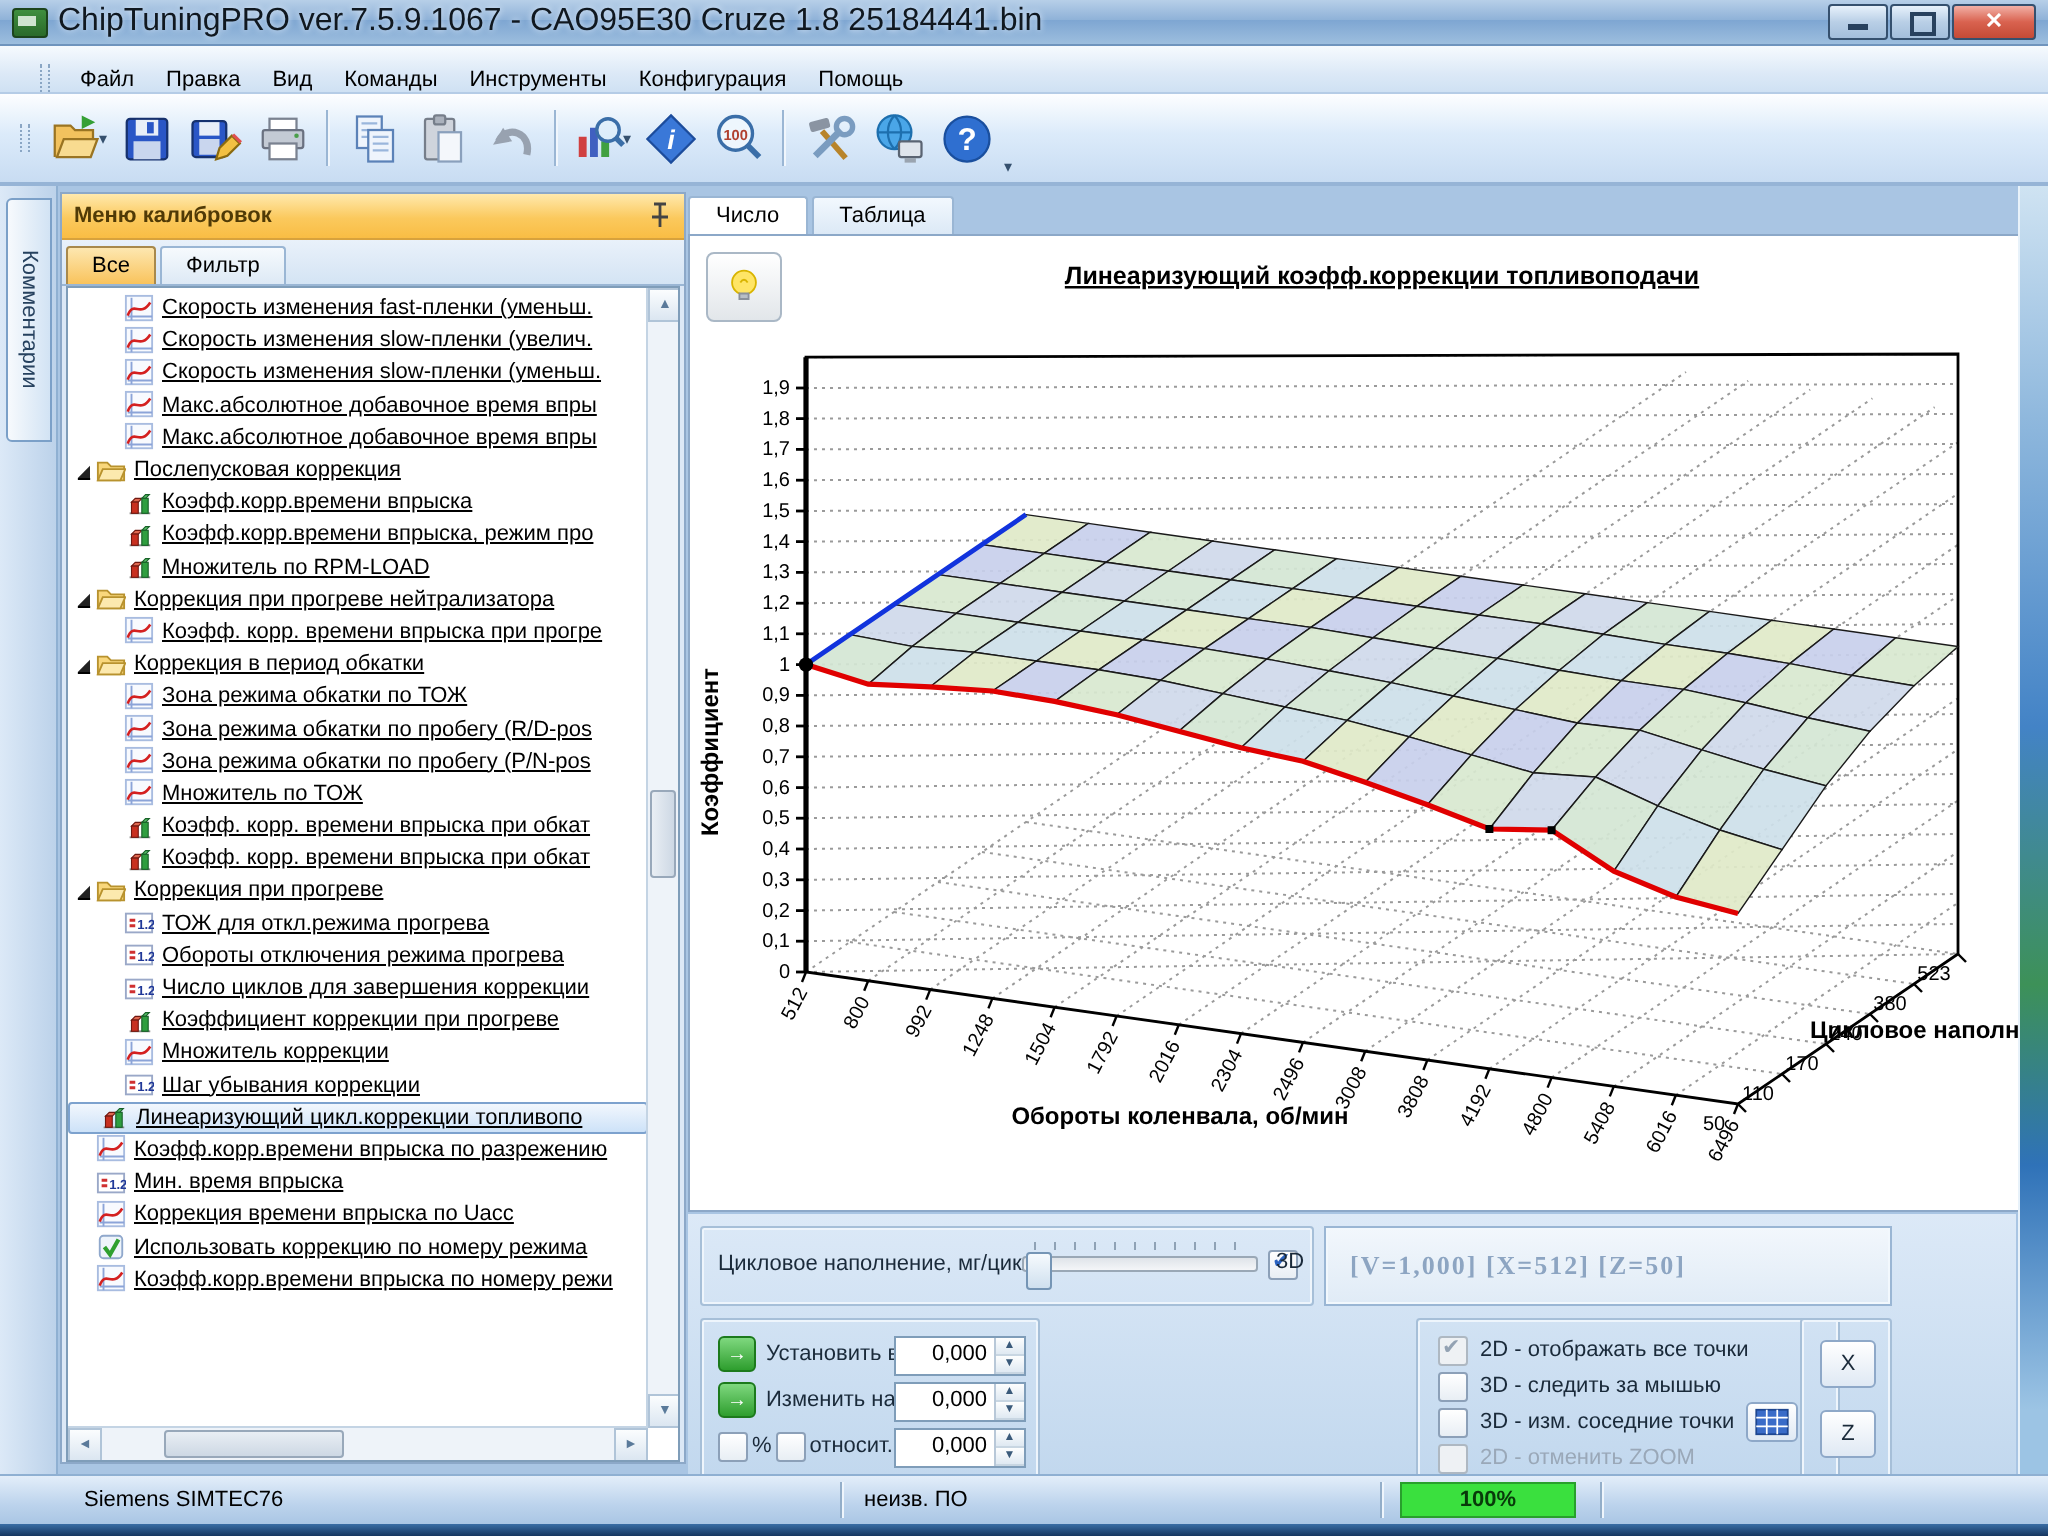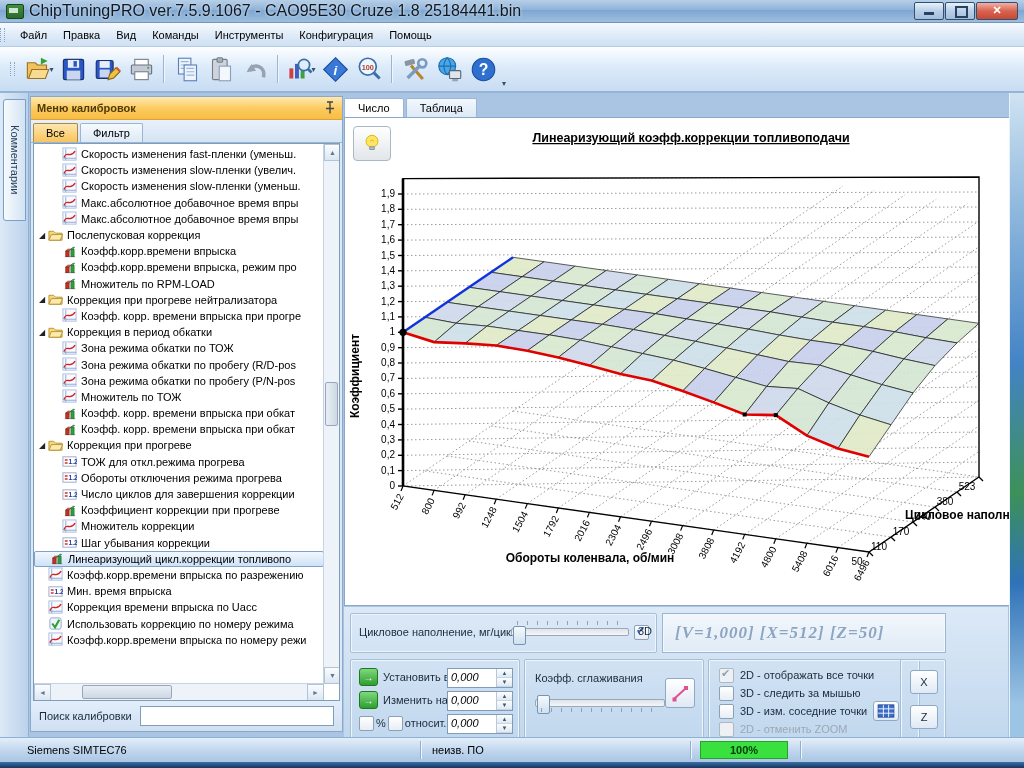--- a/index.html
+++ b/index.html
@@ -10,21 +10,21 @@
   .appicon{width:16px;height:13px;background:linear-gradient(#3f8f3f,#2a6a2a);border:1px solid #1c441c;border-radius:2px;margin-right:5px;position:relative;}
   .appicon:before{content:"";position:absolute;left:2px;top:3px;width:9px;height:5px;background:#cfe4cf;}
   .title-text{font-size:16px;color:#101820;text-shadow:0 0 3px #e8f2fc;white-space:nowrap;}
   .wbtns{margin-left:auto;display:flex;gap:1px;}
   .wbtn{width:28px;height:16px;border:1px solid #35506e;border-radius:2px;background:linear-gradient(#e7f1fb,#b9cfe6 50%,#a3bedb);position:relative;}
   .wbtn.close{width:40px;background:linear-gradient(#f2b0a6,#d9624f 50%,#c44a36);}
   .wbtn.min:before{content:"";position:absolute;left:9px;bottom:4px;width:10px;height:3px;background:#28415e;}
   .wbtn.max:before{content:"";position:absolute;left:9px;top:3px;width:9px;height:8px;border:2px solid #28415e;}
   .wbtn.close:before{content:"✕";position:absolute;left:0;right:0;top:1px;text-align:center;color:#fff;font-size:11px;font-weight:bold;}
   
-  .menubar{height:23px;background:linear-gradient(#f6fafe,#dcE9f7 60%,#cfe1f3);display:flex;align-items:center;padding-left:0;border-bottom:1px solid #b5cce6;}
+  .menubar{height:23px;background:linear-gradient(#f6fafe,#dcE9f7 60%,#cfe1f3);display:flex;align-items:flex-end;padding-left:20px;border-bottom:1px solid #b5cce6;}
   .grip{width:3px;height:14px;border-left:1px dotted #8aa6c4;border-right:1px dotted #8aa6c4;margin-right:7px;}
   .menu-item{padding:3px 8px;border-radius:2px;}
   
   .toolbar{height:44px;background:linear-gradient(#fdfeff,#dcebfa 45%,#c8dcf2);display:flex;align-items:center;padding:0 4px 0 10px;border-bottom:2px solid #96b4d6;}
   .tbtn{width:34px;height:34px;display:flex;align-items:center;justify-content:center;border-radius:3px;position:relative;}
   .dd{font-size:8px;color:#35506e;margin-left:-2px;}
   .tsep{width:1px;height:28px;background:#9ab6d4;border-right:1px solid #f0f6fc;margin:0 5px;}
   .tb-overflow{margin-left:2px;font-size:8px;color:#35506e;align-self:flex-end;padding-bottom:3px;}
   
   .workspace{flex:1;position:relative;background:#a9c5e3;}
@@ -32,21 +32,21 @@
   .cstrip{position:absolute;left:0;top:0;bottom:0;width:28px;background:linear-gradient(90deg,#dce9f7,#bcd2ea);border-right:1px solid #8fb0d2;}
   .vtab{position:absolute;left:3px;top:6px;width:21px;height:112px;border:1px solid #7ba0c8;border-radius:3px 0 0 3px;background:linear-gradient(90deg,#f7fafd,#d2e3f4);writing-mode:vertical-rl;display:flex;align-items:center;justify-content:center;font-size:11px;color:#26415e;padding:4px 0;}
   
   .calib{position:absolute;left:30px;top:3px;bottom:5px;width:311px;display:flex;flex-direction:column;border:1px solid #8ca8c8;background:#dce8f6;}
   .calib-hdr{height:22px;background:linear-gradient(#ffe9ad,#fbc95d 55%,#f9bd44);display:flex;align-items:center;padding:0 6px;font-weight:bold;color:#503a06;border-bottom:1px solid #d8a23c;}
   .pin{margin-left:auto;width:12px;height:14px;}
   .ctabs{height:22px;display:flex;align-items:flex-end;background:linear-gradient(#e9f1fa,#d4e4f4);padding-left:2px;border-bottom:1px solid #9ab6d4;}
   .ctab{padding:3px 12px 3px;border:1px solid #a8894c;border-bottom:none;border-radius:2px 2px 0 0;background:linear-gradient(#fde7b0,#f9c35c);margin-right:2px;}
   .ctab.inactive{background:linear-gradient(#f6fafd,#dde9f5);border-color:#9ab6d4;}
   .tree{flex:1;background:#fff;border:1px solid #7f9db9;margin:0 2px;position:relative;overflow:hidden;}
-  .tree-rows{position:absolute;left:0;top:2px;right:15px;bottom:16px;overflow:hidden;}
+  .tree-rows{position:absolute;left:0;top:2px;right:15px;bottom:16px;overflow:hidden;text-decoration:underline;}
   .trow{height:16.2px;display:flex;align-items:center;white-space:nowrap;overflow:hidden;padding-left:2px;}
   .trow .exp{width:12px;font-size:8px;color:#222;flex:none;text-align:center;}
   .trow .spacer{width:12px;flex:none;}
   .trow.lvl2{padding-left:28px;}
   .trow .ticon{flex:none;margin-right:4px;width:15px;height:15px;}
   .trow.sel{background:linear-gradient(#f2f7fd,#cde2f8);border:1px solid #7da2ce;border-radius:2px;height:14.2px;}
   .vsb{position:absolute;right:0;top:0;bottom:16px;width:15px;background:#eef3f9;border-left:1px solid #c4d4e4;}
   .vsb .arr,.hsb .arr{position:absolute;width:15px;height:15px;background:linear-gradient(#fbfdfe,#dbe6f1);border:1px solid #b0c4d8;color:#5a7a9a;font-size:7px;display:flex;align-items:center;justify-content:center;}
   .vsb .thumb{position:absolute;left:1px;right:1px;top:44%;height:42px;background:linear-gradient(90deg,#e9eef4,#cdd8e4);border:1px solid #98a8ba;border-radius:2px;}
   .hsb{position:absolute;left:0;right:15px;bottom:0;height:16px;background:#eef3f9;border-top:1px solid #c4d4e4;}
@@ -66,24 +66,24 @@
   .lbl{color:#1a2a3a;}
   .slider{position:relative;height:20px;}
   .slider .ticks{position:absolute;left:6px;right:6px;top:0;height:4px;background:repeating-linear-gradient(90deg,#8fa2b5 0 1px,transparent 1px 10px);}
   .slider .ticks.below{top:auto;bottom:0;}
   .slider .track{position:absolute;left:0;right:0;top:7px;height:6px;background:linear-gradient(#dfe4e9,#f4f6f8);border:1px solid #9aa8b6;border-radius:2px;}
   .slider .thumb{position:absolute;left:2px;top:2px;width:11px;height:17px;background:linear-gradient(#f6fafd,#cfe0ef);border:1px solid #7595b5;border-radius:2px;}
   .cb{width:13px;height:13px;flex:none;border:1px solid #8ca0b8;background:linear-gradient(#fff,#e8eef4);border-radius:2px;position:relative;display:inline-block;vertical-align:-2px;}
   .cb.checked:before{content:"✔";position:absolute;left:1px;top:-2px;font-size:11px;color:#2a62c0;}
   .cb.dis{background:#eef1f4;border-color:#aeb8c2;}
   .cb.dis.checked:before{color:#93a2b3;}
-  .readout{position:absolute;display:flex;align-items:center;border:1px solid #9ab6d4;box-shadow:inset 0 0 0 1px #f2f8fd;background:linear-gradient(#f2f7fc,#e0ebf6);font-family:"Liberation Serif",serif;font-weight:bold;font-size:17px;color:#8da5c2;padding-left:12px;letter-spacing:1px;font-style:italic;}
+  .readout{position:absolute;display:flex;align-items:center;border:1px solid #9ab6d4;box-shadow:inset 0 0 0 1px #f2f8fd;background:linear-gradient(#f2f7fc,#e0ebf6);font-family:"Liberation Serif",serif;font-weight:bold;font-size:13px;color:#8da5c2;padding-left:12px;letter-spacing:1px;}
   .garr{width:17px;height:16px;border:1px solid #1c7a1c;border-radius:3px;background:linear-gradient(#7fd87f,#2e9e2e);color:#fff;font-weight:bold;font-size:10px;display:inline-flex;align-items:center;justify-content:center;flex:none;}
   .spin{display:inline-flex;height:18px;border:1px solid #7f9db9;background:#fff;width:64px;flex:none;}
-  .spin .val{flex:1;padding:2px 3px 0 3px;text-align:left;font-style:italic;}
+  .spin .val{flex:1;padding:2px 3px 0 18px;text-align:left;}
   .spin .btns{width:15px;display:flex;flex-direction:column;border-left:1px solid #b8c8d8;}
   .spin .btns span{flex:1;font-size:6px;line-height:8px;text-align:center;color:#3a5a7a;background:linear-gradient(#fdfefe,#dfe9f2);border-bottom:1px solid #c8d6e2;}
   .arow{display:flex;align-items:center;gap:5px;position:absolute;left:8px;height:18px;}
   .sqbtn{border:1px solid #8ea8c8;border-radius:3px;background:linear-gradient(#ffffff,#dfe9f4);display:flex;align-items:center;justify-content:center;}
   .xzbtn{width:26px;height:22px;font-size:11px;color:#1a2a3a;}
   .vcheckrow{display:flex;align-items:center;gap:6px;height:18px;}
   .vcheckrow .dislbl{color:#9aa8b8;}
   
   .rstrip{position:absolute;right:0;top:0;bottom:0;width:14px;background:linear-gradient(#cfe3f2,#8fb8dd 18%,#4383c6 42%,#3d9158 62%,#2f72b8 76%,#9cc4e4 95%);border-left:1px solid #e8f2fa;}
   
@@ -524,24 +524,20 @@
         <div class="vsb">
           <span class="arr" style="top:0">▲</span>
           <span class="thumb"></span>
           <span class="arr" style="bottom:0">▼</span>
         </div>
         <div class="hsb">
           <span class="arr" style="left:0">◄</span>
           <span class="thumb"></span>
           <span class="arr" style="right:0">►</span>
         </div>
-      </div>
-      <div class="searchrow">
-        <span class="lbl">Поиск калибровки</span>
-        <input value="" style="">
       </div>
     </div>
 
     <div class="rtabs">
       <span class="rtab active">Число</span>
       <span class="rtab">Таблица</span>
     </div>
 
     <div class="chartpanel">
       <svg id="plot" width="664" height="487" viewBox="0 0 664 487">
@@ -821,33 +817,20 @@
         </div>
         <div class="spin" style="position:absolute;right:6px;top:54px;">
           <span class="val">0,000</span>
           <span class="btns">
               <span>▲</span>
               <span>▼</span>
             </span>
         </div>
       </div>
 
-      <div class="grp" style="left:180px;top:52px;width:178px;height:80px;">
-        <span class="lbl" style="position:absolute;left:10px;top:12px;">Коэфф. сглаживания</span>
-        <div class="slider" style="position:absolute;left:10px;top:32px;width:130px;">
-          <div class="track"></div>
-          <div class="thumb" style="top:3px;"></div>
-          <div class="ticks below"></div>
-        </div>
-        <span class="sqbtn" style="position:absolute;right:8px;top:18px;width:28px;height:28px;">
-          <svg width="20" height="20">
-              <use href="#ic-smooth"></use>
-            </svg>
-        </span>
-      </div>
 
       <div class="grp" style="left:364px;top:52px;width:212px;height:80px;padding:6px 0 0 10px;box-sizing:border-box;" id="viewchecks">
           <div class="vcheckrow">
             <span class="cb checked dis"></span>
             <span class="lbl">2D - отображать все точки</span>
           </div>
           <div class="vcheckrow">
             <span class="cb"></span>
             <span class="lbl">3D - следить за мышью</span>
           </div>
@@ -869,21 +852,21 @@
       <div class="grp" style="left:556px;top:52px;width:44px;height:80px;">
         <span class="sqbtn xzbtn" style="position:absolute;left:9px;top:10px;">X</span>
         <span class="sqbtn xzbtn" style="position:absolute;left:9px;top:45px;">Z</span>
       </div>
     </div>
 
     <div class="rstrip"></div>
   </div>
 
   <div class="statusbar">
-    <span class="scell" style="left:27px;">Siemens SIMTEC76</span>
+    <span class="scell" style="left:42px;">Siemens SIMTEC76</span>
     <span class="sdiv" style="left:420px;"></span>
     <span class="scell" style="left:432px;">неизв. ПО</span>
     <span class="sdiv" style="left:690px;"></span>
     <span class="scell" style="left:700px;">
         <span class="progress">100%</span>
       </span>
     <span class="sdiv" style="left:800px;"></span>
   </div>
   <div class="bframe"></div>
 </div>

